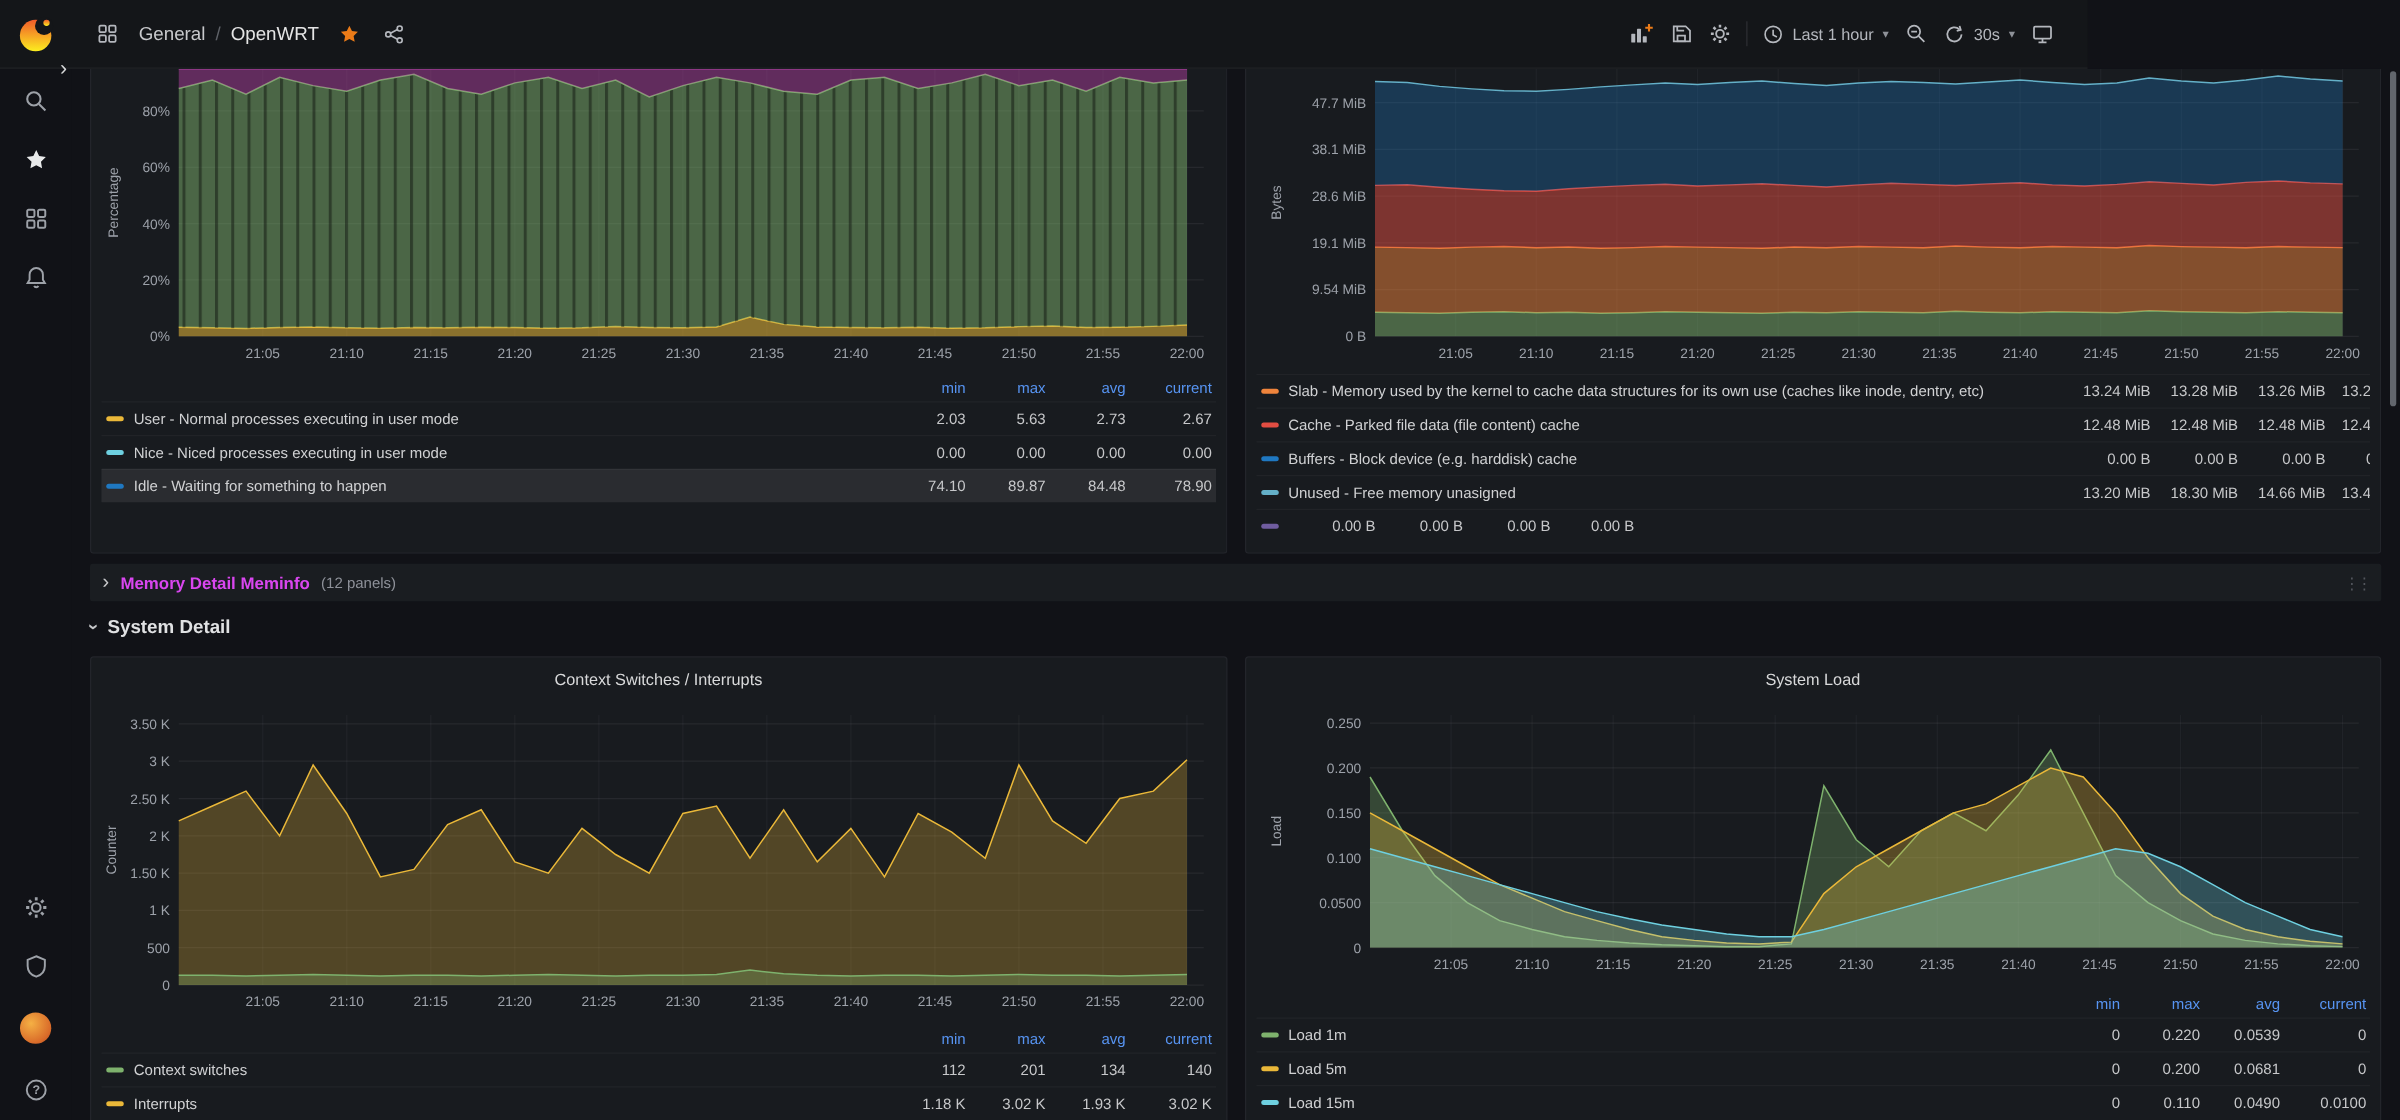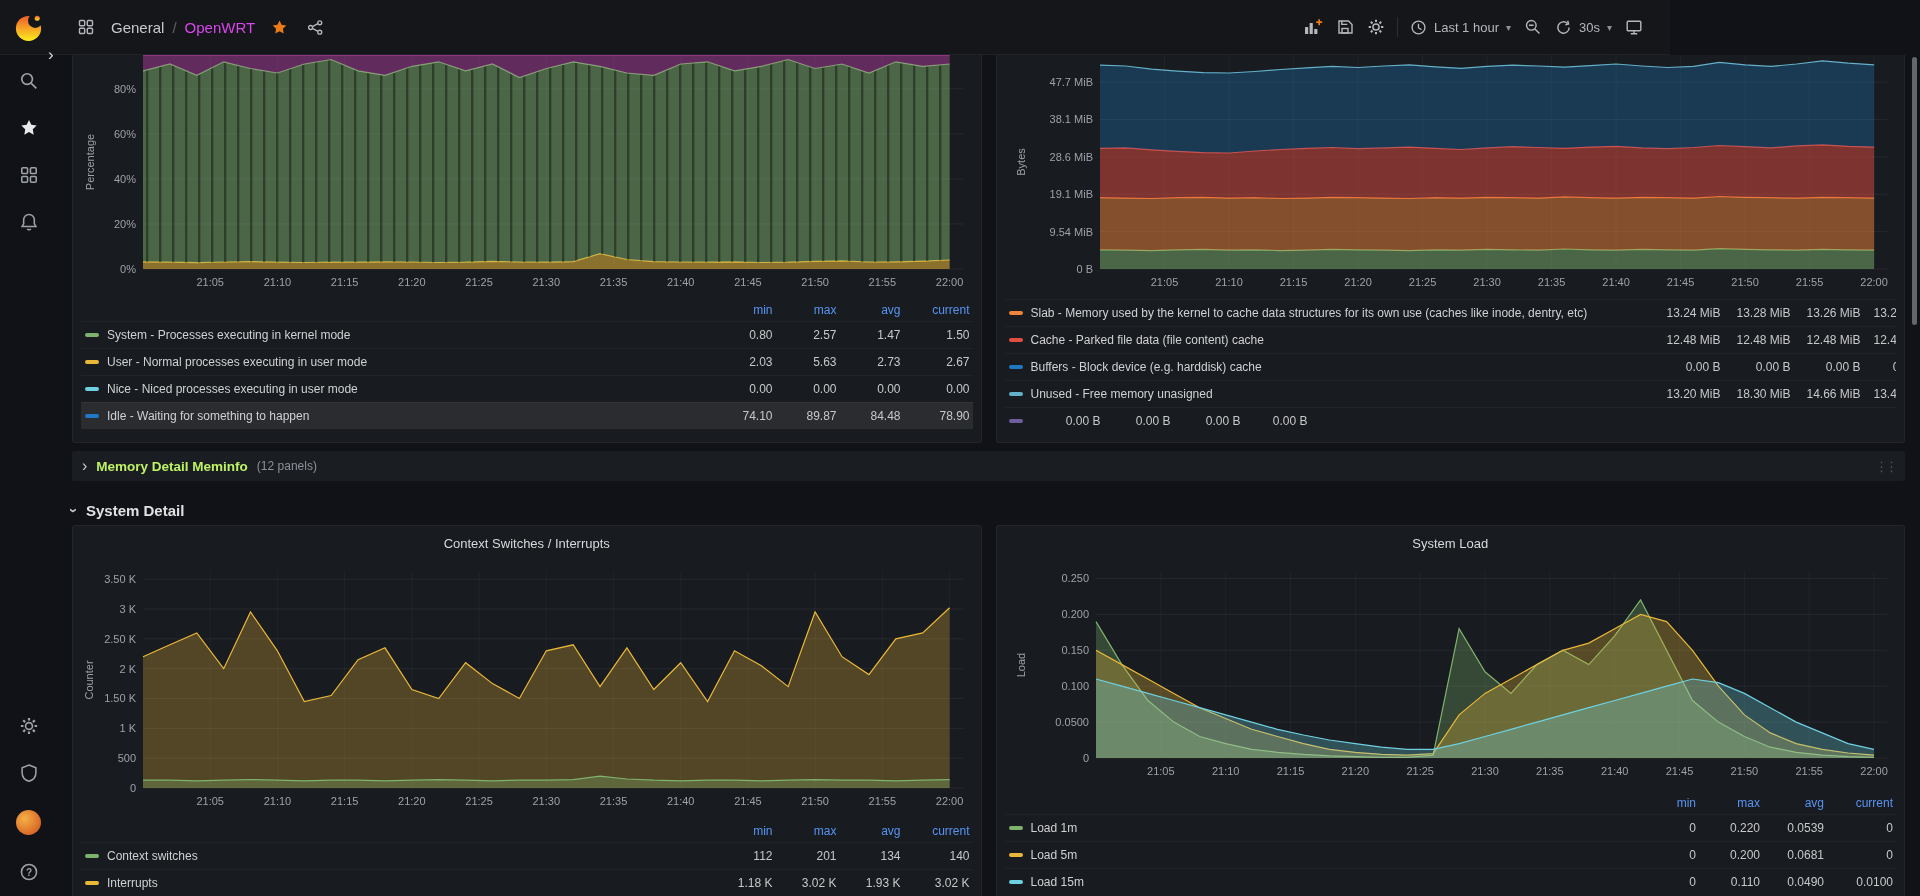--- a/index.html
+++ b/index.html
@@ -5,21 +5,21 @@
 *{box-sizing:border-box;margin:0;padding:0}
 html,body{width:1920px;height:896px;overflow:hidden;background:#111217;color:#d8d9da;font-family:"Liberation Sans",sans-serif}
 button{background:none;border:none;color:inherit;font-family:inherit;cursor:pointer}
 
 .topnav{position:absolute;left:0;top:0;width:1670px;height:55px;display:flex;align-items:center;background:#141619;border-bottom:1px solid #202226;z-index:5}
 .logo{position:absolute;left:13px;top:12px;width:31px;height:31px;cursor:pointer}
 .nav-left{display:flex;align-items:center;gap:13px;padding-left:74px}
 .breadcrumb{display:flex;align-items:center;gap:8px;font-size:15px}
 .crumb-root{color:#c8c9cc;cursor:pointer}
 .crumb-sep{color:#5f6268}
-.crumb-title{color:#d946ef;cursor:pointer}
+.crumb-title{color:#e5e5e5;cursor:pointer}
 .nav-right{margin-left:auto;display:flex;align-items:center;gap:7px;padding-right:24px}
 .icon-btn{display:flex;align-items:center;gap:7px;color:#b4b7bd;font-size:13px;padding:3px}
 .icon-btn svg{display:block}
 .caret{color:#8e9198;font-size:10px}
 .divider{width:1px;height:20px;background:#2c2e33;margin:0 2px}
 
 .sidebar{position:absolute;left:0;top:55px;bottom:0;width:57px;display:flex;flex-direction:column;align-items:center;padding:16px 0 14px;gap:27px;background:#111217;z-index:4}
 .side-icon{color:#9da1a8;display:flex}
 .side-icon.active{color:#e8e9ea}
 .spacer{flex:1}
@@ -47,24 +47,24 @@
 .legend-head{height:22px;color:#5794f2;border-top:none}
 .chip{width:14px;height:4px;border-radius:2px;margin:0 8px 0 4px;flex:none}
 .lbl{flex:1;white-space:nowrap;overflow:hidden;color:#d0d1d3}
 .cell{width:64px;text-align:right;flex:none}
 .cell.cur{width:72px;padding-right:3px}
 .legend.clip .lbl{flex:none;width:620px}
 .legend.clip .cell{width:70px}
 
 .row-collapsed{margin-top:8px;height:30px;background:#1a1d21;display:flex;align-items:center;padding:0 10px;gap:9px;cursor:pointer;border-radius:2px}
 .rc-chev{color:#c7c8ca;font-size:16px}
-.rc-title{font-weight:bold;font-size:13.5px;color:#bef264}
+.rc-title{font-weight:bold;font-size:13.5px;color:#d946ef}
 .rc-count{color:#8e9199;font-size:12px}
 .grip{margin-left:auto;color:#53565c;font-size:13px;letter-spacing:-3px;cursor:grab}
-.row-header{margin-top:12px;height:26px;display:flex;align-items:flex-end;gap:9px;font-weight:bold;font-size:15px;color:#e0e1e3;cursor:pointer}
+.row-header{margin-top:12px;height:26px;display:flex;align-items:flex-start;gap:9px;font-weight:bold;font-size:15px;color:#e0e1e3;cursor:pointer}
 .chev-down{display:inline-block;transform:rotate(90deg);font-size:15px;color:#c7c8ca}
 
 .scroll-thumb{position:absolute;right:3px;top:57px;width:5px;height:268px;background:#62666d;border-radius:3px;cursor:pointer;z-index:7}
 </style>
 </head>
 <body>
 
 <header class="topnav">
   <span class="logo">
     <svg viewBox="0 0 32 32" width="31" height="31">
@@ -273,28 +273,20 @@
       <div class="legend">
           <div class="legend-row legend-head">
             <span class="chip" style="background:transparent"></span>
             <span class="lbl"></span>
             <span class="cell">min</span>
             <span class="cell">max</span>
             <span class="cell">avg</span>
             <span class="cell cur">current</span>
           </div>
           <div class="legend-row">
-            <span class="chip" style="background:#7EB26D"></span>
-            <span class="lbl">System - Processes executing in kernel mode</span>
-            <span class="cell">0.80</span>
-            <span class="cell">2.57</span>
-            <span class="cell">1.47</span>
-            <span class="cell cur">1.50</span>
-          </div>
-          <div class="legend-row">
             <span class="chip" style="background:#EAB839"></span>
             <span class="lbl">User - Normal processes executing in user mode</span>
             <span class="cell">2.03</span>
             <span class="cell">5.63</span>
             <span class="cell">2.73</span>
             <span class="cell cur">2.67</span>
           </div>
           <div class="legend-row">
             <span class="chip" style="background:#6ED0E0"></span>
             <span class="lbl">Nice - Niced processes executing in user mode</span>

